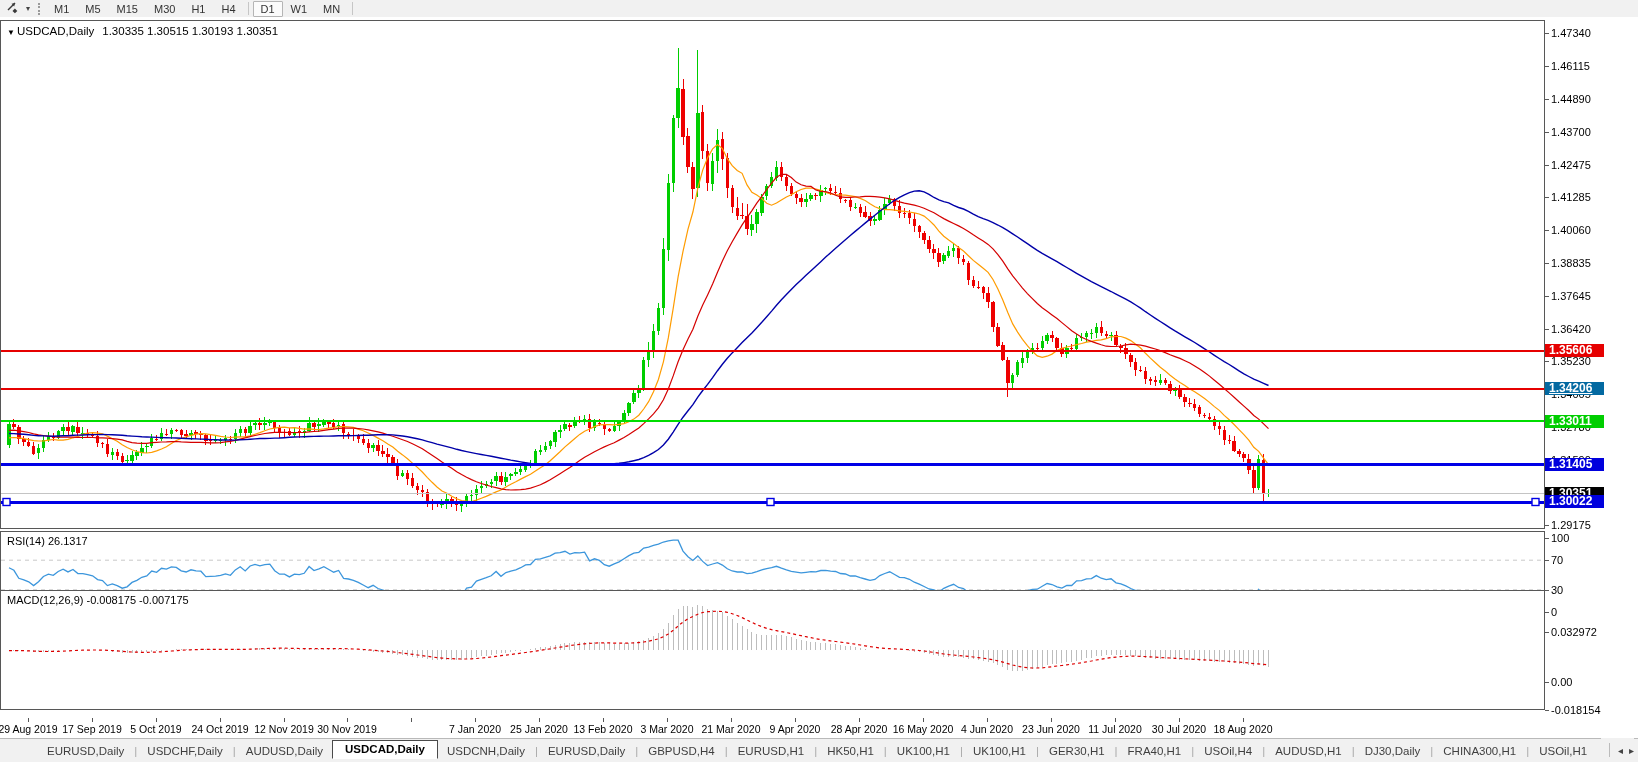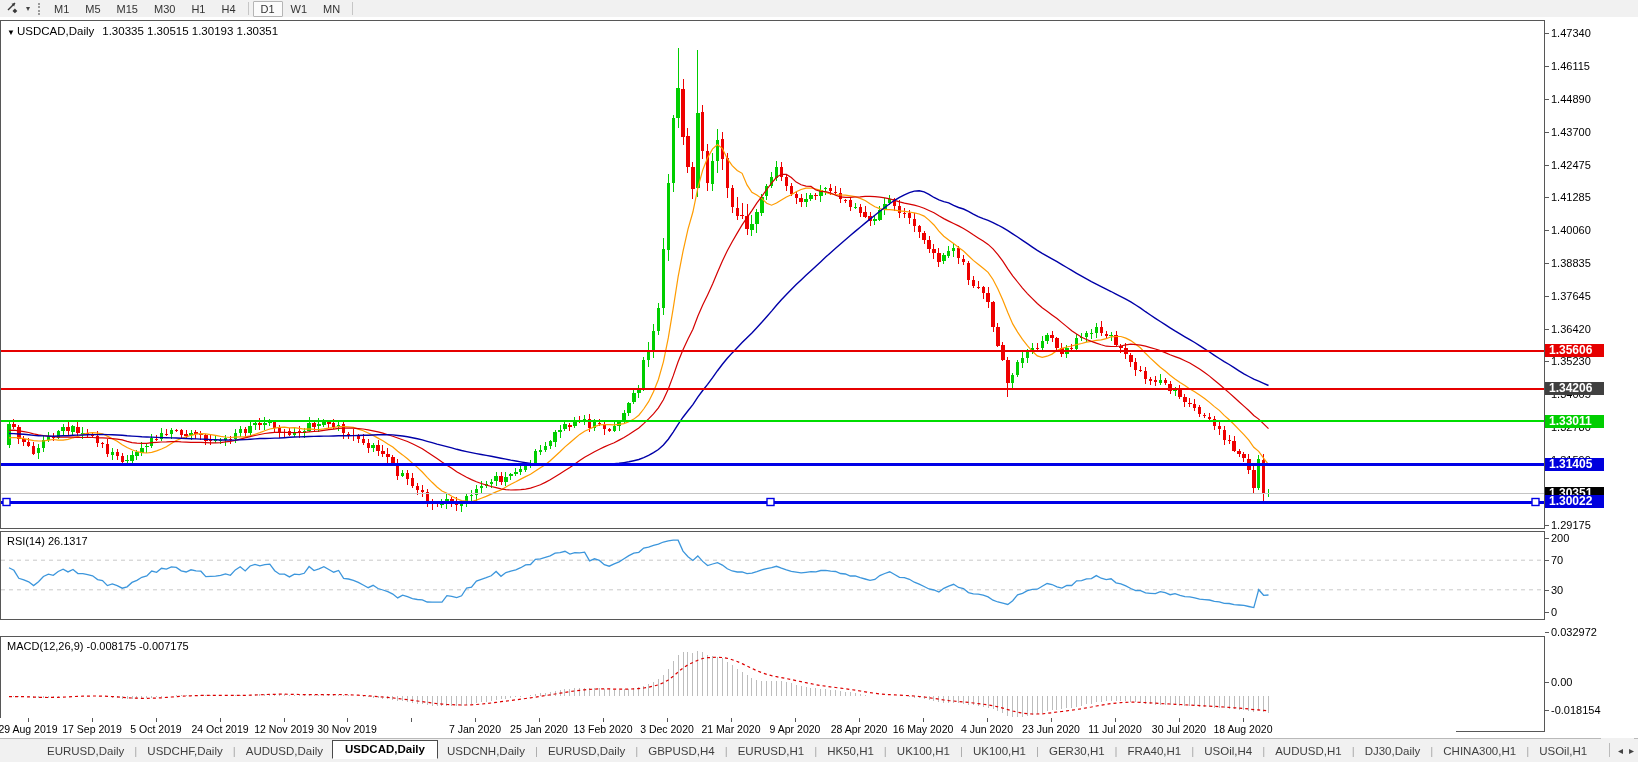--- a/index.html
+++ b/index.html
@@ -11,21 +11,21 @@
   .tb-icon{width:22px;height:15px;display:flex;align-items:center;justify-content:center;}
   .tb-caret{font-size:8px;color:#444;width:12px;text-align:center;}
   .tb-grip{height:12px;border-left:2px dotted #9a9a9a;margin:0 6px 0 4px;}
   .tb-sep{height:13px;border-left:1px solid #c6c6c6;margin:0 4px;}
   .tb-btn{padding:1px 7px;border:1px solid transparent;border-radius:1px;cursor:default;}
   .tb-btn.active{background:#fbfbfb;border:1px solid #b5b5b5;}
   
   .panel{position:absolute;left:0;width:1545px;background:#fff;border:1px solid #575757;box-sizing:border-box;}
   #panel-main{top:20px;height:509px;}
   #panel-rsi{top:531px;height:89px;}
-  #panel-macd{top:636px;height:96px;}
+  #panel-macd{top:590px;height:120px;}
   .panel svg{position:absolute;left:0;top:0;display:block;}
   .chart-title{position:absolute;left:6px;top:4px;font-size:11.5px;color:#000;display:flex;gap:8px;align-items:center;white-space:nowrap;}
   .chart-title .tri{font-size:8px;margin-right:2px;}
   .ind-label{position:absolute;left:6px;top:3px;font-size:11px;color:#000;white-space:nowrap;}
   
   .axlabel{position:absolute;left:1551px;font-size:11px;line-height:12px;height:12px;color:#000;white-space:nowrap;}
   .axtick{position:absolute;left:1545px;width:4px;height:1px;background:#5a5a5a;}
   .axbadge{position:absolute;left:1545px;width:59px;height:13px;line-height:13px;font-size:12px;
            font-weight:bold;color:#fff;padding-left:4px;box-sizing:border-box;white-space:nowrap;}
   
@@ -911,35 +911,35 @@
       <div class="axlabel" style="top: 354.939px;">1.35230</div>
       <div class="axtick" style="top: 394.112px;"></div>
       <div class="axlabel" style="top: 388.112px;">1.34005</div>
       <div class="axtick" style="top: 427.285px;"></div>
       <div class="axlabel" style="top: 421.285px;">1.32780</div>
       <div class="axtick" style="top: 459.51px;"></div>
       <div class="axlabel" style="top: 453.51px;">1.31590</div>
       <div class="axtick" style="top: 524.908px;"></div>
       <div class="axlabel" style="top: 518.908px;">1.29175</div>
       <div class="axtick" style="top: 538px;"></div>
-      <div class="axlabel" style="top: 532px;">200</div>
+      <div class="axlabel" style="top: 532px;">100</div>
       <div class="axtick" style="top: 560px;"></div>
       <div class="axlabel" style="top: 554px;">70</div>
       <div class="axtick" style="top: 590px;"></div>
       <div class="axlabel" style="top: 584px;">30</div>
       <div class="axtick" style="top: 612px;"></div>
       <div class="axlabel" style="top: 606px;">0</div>
       <div class="axtick" style="top: 632px;"></div>
       <div class="axlabel" style="top: 626px;">0.032972</div>
       <div class="axtick" style="top: 682px;"></div>
       <div class="axlabel" style="top: 676px;">0.00</div>
       <div class="axtick" style="top: 710px;"></div>
       <div class="axlabel" style="top: 704px;">-0.018154</div>
       <div class="axbadge" style="top: 344px; background: rgb(230, 0, 0);">1.35606</div>
-      <div class="axbadge" style="top: 382px; background: #404040;">1.34206</div>
+      <div class="axbadge" style="top: 382px; background: #0369a1; text-decoration: underline;">1.34206</div>
       <div class="axbadge" style="top: 415px; background: rgb(0, 206, 0);">1.33011</div>
       <div class="axbadge" style="top: 458px; background: rgb(0, 0, 221);">1.31405</div>
       <div class="axbadge" style="top: 487px; background: rgb(0, 0, 0);">1.30351</div>
       <div class="axbadge" style="top: 495px; background: rgb(0, 0, 221);">1.30022</div>
     </div>
 
   <div id="dates">
       <div class="dtick" style="left: 28px;"></div>
       <div class="dlabel" style="left: 28px;">29 Aug 2019</div>
       <div class="dtick" style="left: 92px;"></div>
@@ -954,21 +954,21 @@
       <div class="dlabel" style="left: 347px;">30 Nov 2019</div>
       <div class="dtick" style="left: 411px;"></div>
       <div class="dlabel" style="left: 411px; margin-top: 19px;">19 Dec 2019</div>
       <div class="dtick" style="left: 475px;"></div>
       <div class="dlabel" style="left: 475px;">7 Jan 2020</div>
       <div class="dtick" style="left: 539px;"></div>
       <div class="dlabel" style="left: 539px;">25 Jan 2020</div>
       <div class="dtick" style="left: 603px;"></div>
       <div class="dlabel" style="left: 603px;">13 Feb 2020</div>
       <div class="dtick" style="left: 667px;"></div>
-      <div class="dlabel" style="left: 667px;">3 Dec 2020</div>
+      <div class="dlabel" style="left: 667px;">3 Mar 2020</div>
       <div class="dtick" style="left: 731px;"></div>
       <div class="dlabel" style="left: 731px;">21 Mar 2020</div>
       <div class="dtick" style="left: 795px;"></div>
       <div class="dlabel" style="left: 795px;">9 Apr 2020</div>
       <div class="dtick" style="left: 859px;"></div>
       <div class="dlabel" style="left: 859px;">28 Apr 2020</div>
       <div class="dtick" style="left: 923px;"></div>
       <div class="dlabel" style="left: 923px;">16 May 2020</div>
       <div class="dtick" style="left: 987px;"></div>
       <div class="dlabel" style="left: 987px;">4 Jun 2020</div>

